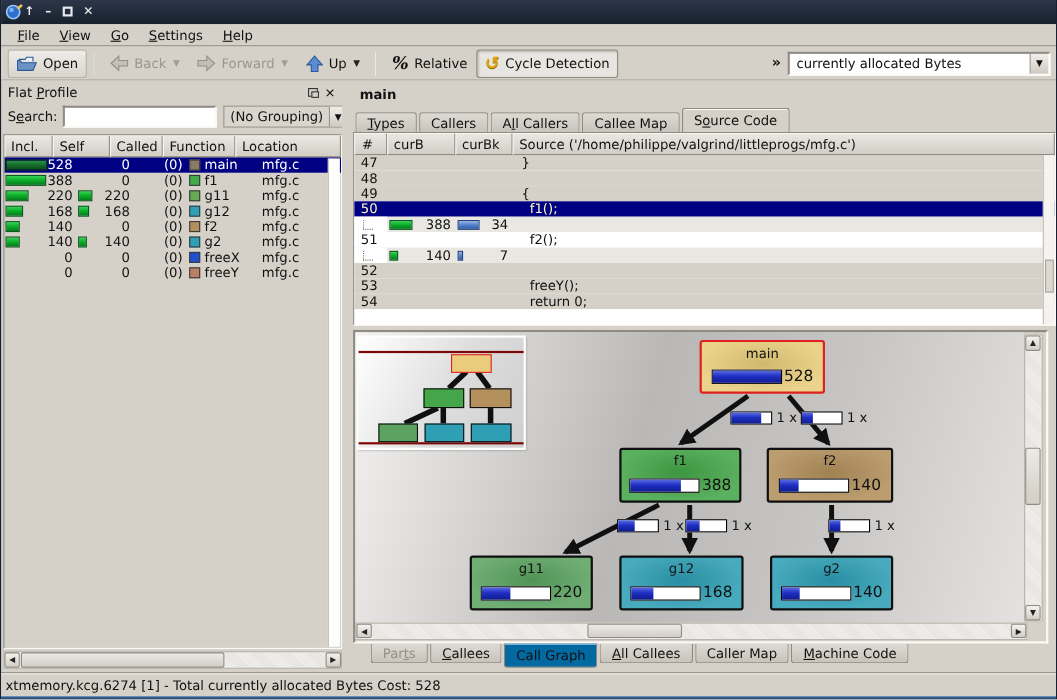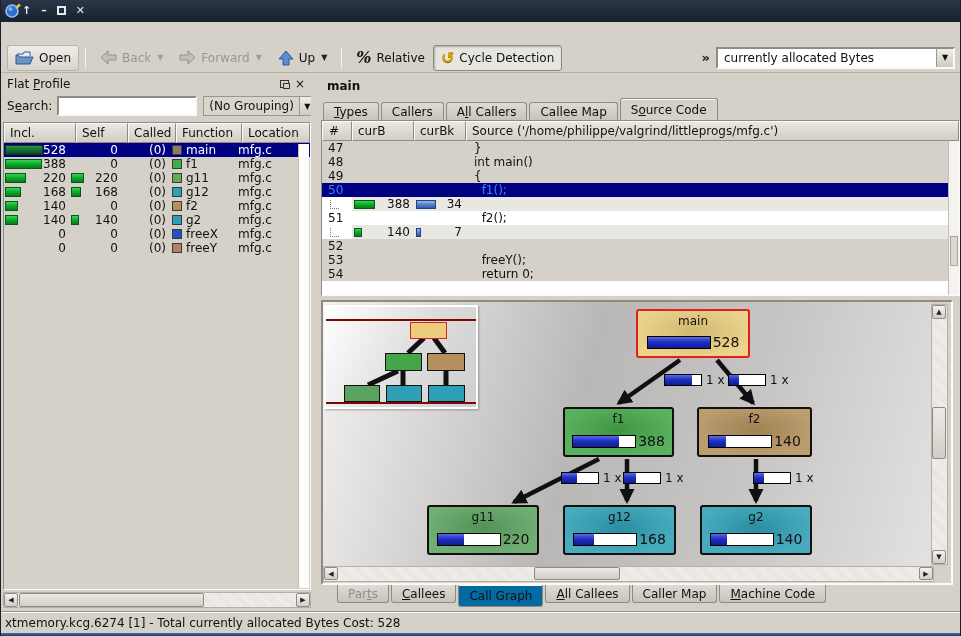--- a/index.html
+++ b/index.html
@@ -86,21 +86,21 @@
   .tab u { text-decoration:underline; }
   .tabbar-bottom { position:absolute; left:336px; top:585px; width:637px; height:22px; display:flex; align-items:flex-start; }
   .tabbar-bottom .tab { border:1px solid #8f8b83; border-top:none; border-radius:0 0 3px 3px; height:18px; }
   .tabbar-bottom .tab.active { height:22px; background:#0369a1; }
 
   .src-frame { position:absolute; left:320px; top:120px; width:639px; height:176px;
     border:1px solid; border-color:#8f8b83 #fbfaf6 #fbfaf6 #8f8b83; background:#fff; overflow:hidden; }
   .src-head { display:flex; height:20px; background:#d5d1c9; }
   .src-h { border:1px solid; border-color:#fbfaf6 #8f8b83 #8f8b83 #fbfaf6; background:linear-gradient(#e9e7e2,#d2cec6); padding:2px 5px; white-space:nowrap; overflow:hidden; }
   .src-row { display:flex; height:14px; align-items:center; background:#d5d1c9; }
-  .src-row.sel { background:#000082; color:#3b82f6; }
+  .src-row.sel { background:#000082; color:#fef9c3; }
   .src-row.callrow { background:#e9e7e2; }
   .src-row.white { background:#fff; }
   .src-cell { height:14px; display:flex; align-items:center; overflow:hidden; white-space:pre; }
   .c-num { width:30px; padding-left:6px; flex:none; }
   .callrow .c-num { background:#fff; }
   .c-curb { width:62px; flex:none; }
   .c-curbk { width:52px; flex:none; }
   .c-src { flex:1; padding-left:8px; }
   .branch-ic { width:9px; height:9px; border-left:1px dotted #777; border-bottom:1px dotted #777; margin-left:2px; }
   .mini-bar-g { height:9px; background:linear-gradient(#37d457,#0cb02a 45%,#077a1c); border:1px solid #06591a; margin-left:2px; }
@@ -151,20 +151,27 @@
       <line x1="12" y1="6" x2="16" y2="2.5" stroke="#e8c060" stroke-width="2.5"></line>
     </svg>
     <span class="win-btns">
       <span class="win-btn">↑</span>
       <span class="win-btn">–</span>
       <span class="win-btn maxi-box"></span>
       <span class="win-btn">✕</span>
     </span>
   </div>
 
+  <div class="menubar" id="menubar">
+      <span class="menu-item"><u>F</u>ile</span>
+      <span class="menu-item"><u>V</u>iew</span>
+      <span class="menu-item"><u>G</u>o</span>
+      <span class="menu-item"><u>S</u>ettings</span>
+      <span class="menu-item"><u>H</u>elp</span>
+    </div>
 
   <div class="toolbar">
     <span class="tbtn raised">
       <svg width="19" height="16" viewBox="0 0 19 16">
         <path d="M1 5 L1 14 L15 14 L18 7 L5 7 L3 5 Z" fill="#6b93c4" stroke="#2c5a9a"></path>
         <path d="M2 4 L8 4 L9 2 L15 2 L15 6" fill="#e9eef6" stroke="#2c5a9a"></path>
       </svg>
       <span class="lbl">Open</span>
     </span>
     <span class="tsep"></span>
@@ -213,21 +220,21 @@
   <div class="search-row">
     <label>S<u>e</u>arch:</label>
     <input class="search-input" value="" style="">
     <span class="grp-combo">
       <span class="cval">(No Grouping)</span>
       <span class="cbtn">▼</span>
     </span>
   </div>
   <div class="flat-table">
     <div class="ft-head" id="ft-head">
-        <span class="ft-h" style="width: 72px;">Incl.</span>
+        <span class="ft-h" style="width: 44px;">Incl.</span>
         <span class="ft-h" style="width: 52px;">Self</span>
         <span class="ft-h" style="width: 48px;">Called</span>
         <span class="ft-h" style="width: 66px;">Function</span>
         <span class="ft-h" style="width: 76px; flex: 1 1 0%;">Location</span>
       </div>
     <div id="ft-body">
         <div class="ft-row sel">
           <span class="ft-cell" style="width: 66px;">
             <span class="incl-bar" style="width: 50px;"></span>
             <span class="cell-num">528</span>
@@ -412,21 +419,20 @@
         <div class="src-row">
           <span class="src-cell c-num">47</span>
           <span class="src-cell c-curb"></span>
           <span class="src-cell c-curbk"></span>
           <span class="src-cell c-src">}</span>
         </div>
         <div class="src-row">
           <span class="src-cell c-num">48</span>
           <span class="src-cell c-curb"></span>
           <span class="src-cell c-curbk"></span>
-          <span class="src-cell c-src">int main()</span>
         </div>
         <div class="src-row">
           <span class="src-cell c-num">49</span>
           <span class="src-cell c-curb"></span>
           <span class="src-cell c-curbk"></span>
           <span class="src-cell c-src">{</span>
         </div>
         <div class="src-row sel">
           <span class="src-cell c-num">50</span>
           <span class="src-cell c-curb"></span>

